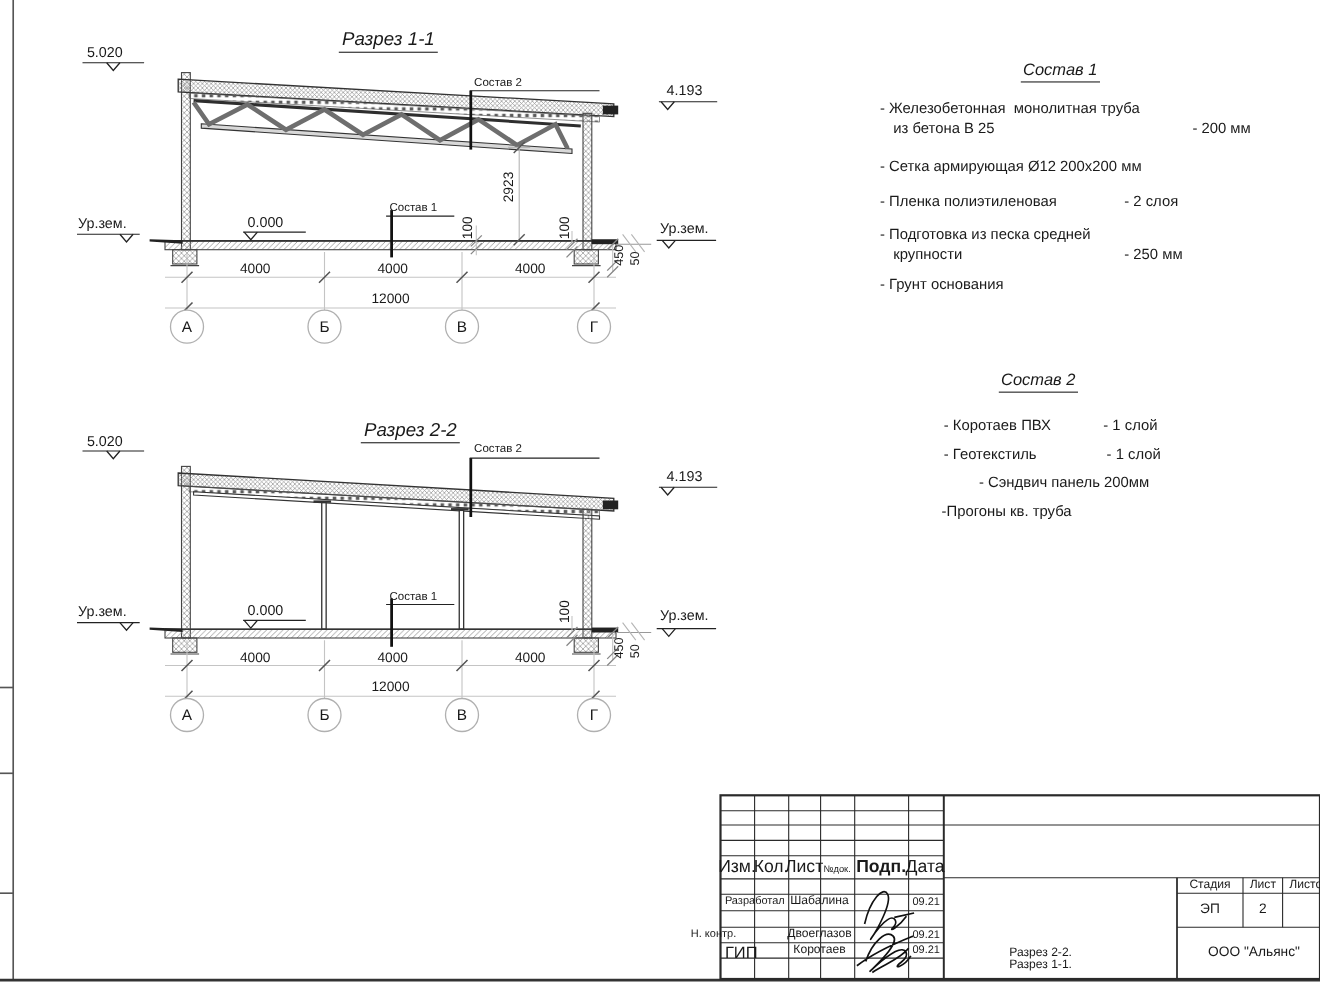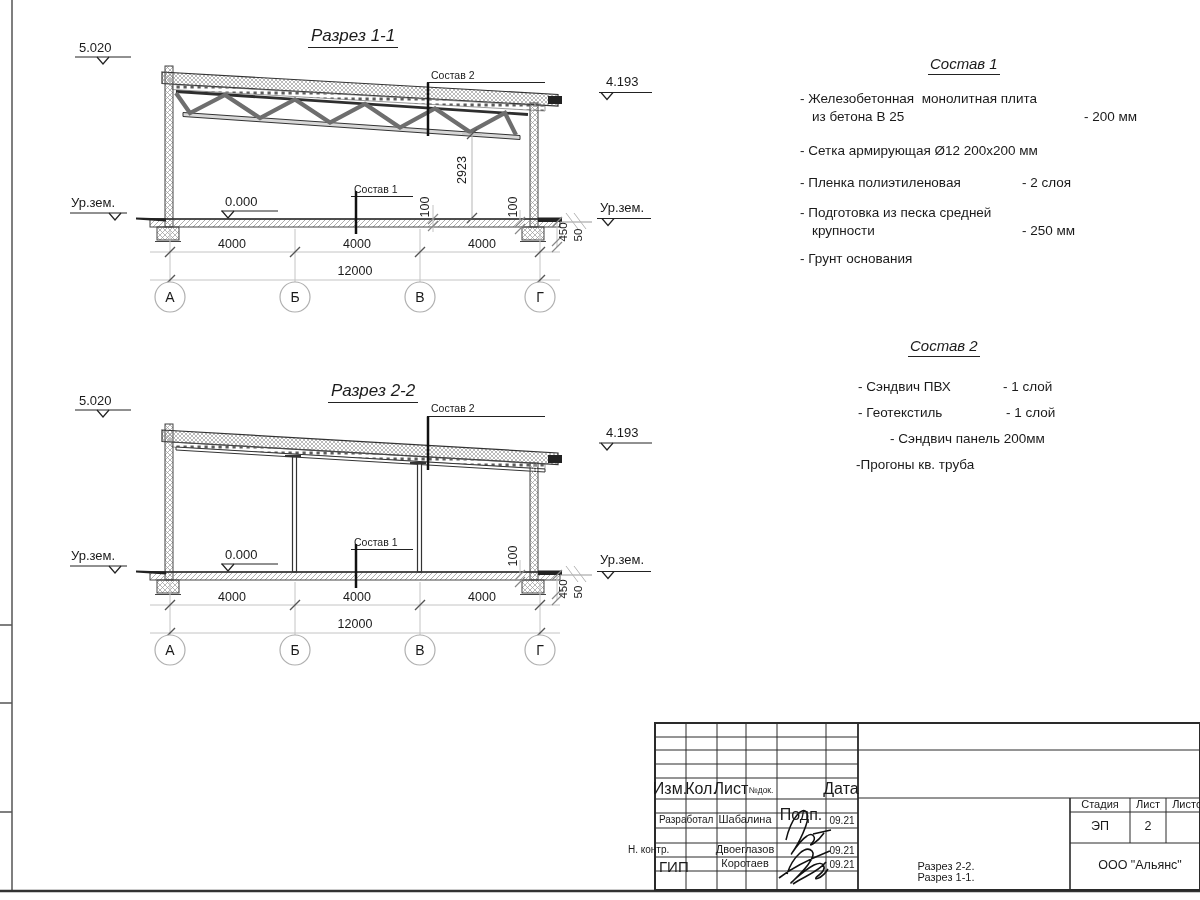--- a/index.html
+++ b/index.html
@@ -226,44 +226,44 @@
 <div class="t dim c" style="left:355px;top:625px;">12000</div>
 <div class="t dim rot" style="left:514px;top:556px;">100</div>
 <div class="t rot" style="left:563px;top:589px;font-size:11.5px;">450</div>
 <div class="t rot" style="left:578px;top:592px;font-size:11.5px;">50</div>
 <div class="t axis c" style="left:170px;top:650px;">А</div>
 <div class="t axis c" style="left:295px;top:650px;">Б</div>
 <div class="t axis c" style="left:420px;top:650px;">В</div>
 <div class="t axis c" style="left:540px;top:650px;">Г</div>
 
 <div class="t spec-title" style="left:928px;top:56px;">Состав 1</div>
-<div class="t spec" style="left:800px;top:92px;">- Железобетонная  монолитная плита</div>
+<div class="t spec" style="left:800px;top:92px;">- Железобетонная  монолитная труба</div>
 <div class="t spec" style="left:812px;top:110px;">из бетона В 25</div>
 <div class="t spec" style="left:1084px;top:110px;">- 200 мм</div>
 <div class="t spec" style="left:800px;top:144px;">- Сетка армирующая Ø12 200x200 мм</div>
 <div class="t spec" style="left:800px;top:176px;">- Пленка полиэтиленовая</div>
 <div class="t spec" style="left:1022px;top:176px;">- 2 слоя</div>
 <div class="t spec" style="left:800px;top:206px;">- Подготовка из песка средней</div>
 <div class="t spec" style="left:812px;top:224px;">крупности</div>
 <div class="t spec" style="left:1022px;top:224px;">- 250 мм</div>
 <div class="t spec" style="left:800px;top:252px;">- Грунт основания</div>
 
 <div class="t spec-title" style="left:908px;top:338px;">Состав 2</div>
-<div class="t spec" style="left:858px;top:380px;">- Сэндвич ПВХ</div>
+<div class="t spec" style="left:858px;top:380px;">- Коротаев ПВХ</div>
 <div class="t spec" style="left:1003px;top:380px;">- 1 слой</div>
 <div class="t spec" style="left:858px;top:406px;">- Геотекстиль</div>
 <div class="t spec" style="left:1006px;top:406px;">- 1 слой</div>
 <div class="t spec" style="left:858px;top:432px;margin-left:32px;">- Сэндвич панель 200мм</div>
 <div class="t spec" style="left:856px;top:458px;">-Прогоны кв. труба</div>
 
 <div class="t tbh c" style="left:670px;top:789px;">Изм.</div>
 <div class="t tbh c" style="left:701px;top:789px;">Кол.</div>
 <div class="t tbh c" style="left:731px;top:789px;">Лист</div>
 <div class="t tbs c" style="left:761px;top:790px;">№док.</div>
-<div class="t tbh c" style="left:801px;top:815px;">Подп.</div>
+<div class="t tbh c" style="left:801px;top:789px;font-weight:bold;">Подп.</div>
 <div class="t tbh c" style="left:841px;top:789px;">Дата</div>
 
 <div class="t tb" style="left:659px;top:815px;font-size:10px;">Разработал</div>
 <div class="t tb c" style="left:745px;top:820px;">Шабалина</div>
 <div class="t tb c" style="left:842px;top:821px;font-size:10px;">09.21</div>
 <div class="t tb" style="left:628px;top:845px;font-size:10px;">Н. контр.</div>
 <div class="t tb c" style="left:745px;top:850px;">Двоеглазов</div>
 <div class="t tb c" style="left:842px;top:851px;font-size:10px;">09.21</div>
 <div class="t tb" style="left:659px;top:859px;font-size:15px;">ГИП</div>
 <div class="t tb c" style="left:745px;top:864px;">Коротаев</div>

